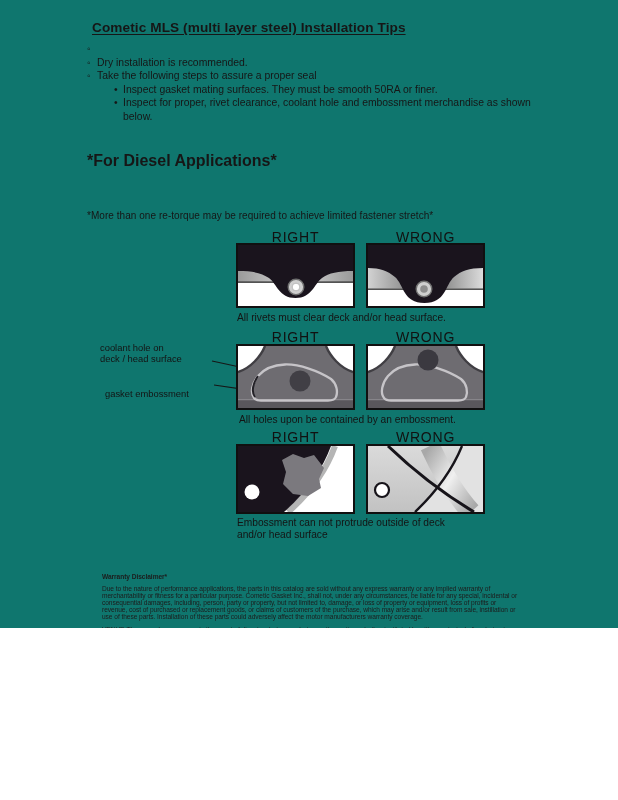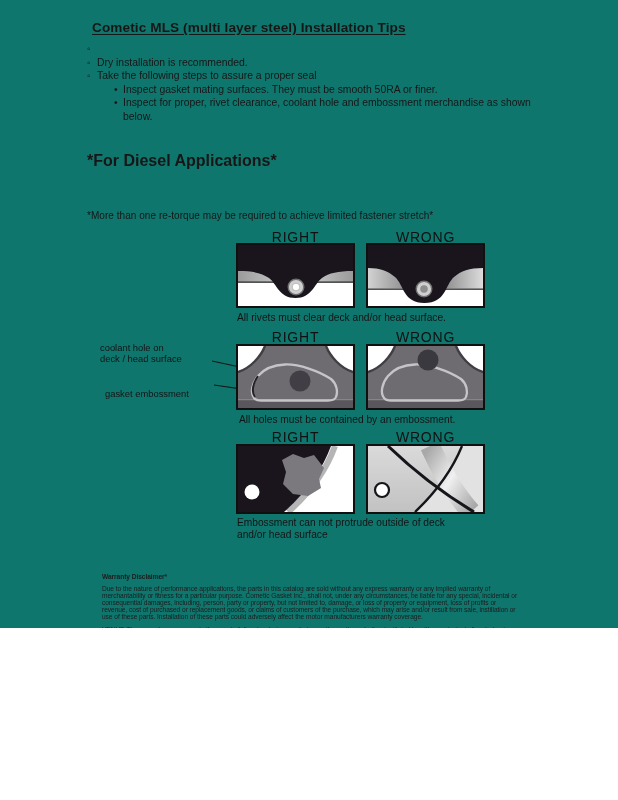--- a/index.html
+++ b/index.html
@@ -148,21 +148,21 @@
       <rect width="115" height="62" fill="#ffffff"></rect>
       <path d="M0,26 C13,22 23,10 27,0 H88 C92,10 102,22 115,26 V62 H0 Z" fill="#6e6c71"></path>
       <path d="M0,26 C13,22 23,10 27,0" stroke="#403e43" stroke-width="2.4" fill="none"></path>
       <path d="M88,0 C92,10 102,22 115,26" stroke="#403e43" stroke-width="2.4" fill="none"></path>
       <rect x="0" y="54" width="115" height="8" fill="#59575c"></rect>
       <rect x="0" y="53.2" width="115" height="1" fill="#8e8c91"></rect>
       <path d="M16,52 C12,47 14,37 20,30 C26,23 35,19 47,18.5 C61,18 81,25 93,33 C99,38 100,46 98,51 C97,54 94,54.5 90,54.5 H23 C19,54.5 17.5,54 16,52 Z" fill="none" stroke="#c6c4c8" stroke-width="2.3"></path>
       <circle cx="60" cy="14" r="10.5" fill="#3b3940"></circle>
     </svg>
   </div>
-  <div class="cap" id="c2">All holes must be contained by an embossment.</div>
+  <div class="cap" id="c2">All holes upon be contained by an embossment.</div>
 
   <div class="dlabel" id="l3r">RIGHT</div>
   <div class="dlabel" id="l3w">WRONG</div>
 
   <div class="fig" id="f3r">
     <svg width="115" height="66" viewBox="0 0 115 66">
       <rect width="115" height="66" fill="#ffffff"></rect>
       <path d="M97,0 C89,22 73,46 50,66" stroke="#b5b5b5" stroke-width="6" fill="none"></path>
       <path d="M0,0 H93 C85,22 69,46 46,66 H0 Z" fill="#1a141d"></path>
       <polygon points="44,14 55,8 66,12 76,9 86,22 81,33 83,42 70,50 55,48 45,38 48,26" fill="#7b797e"></polygon>

